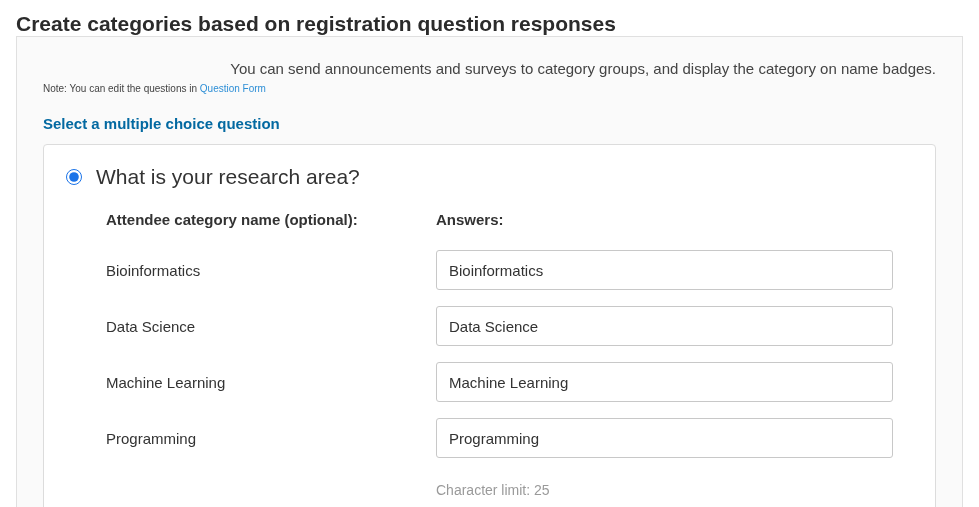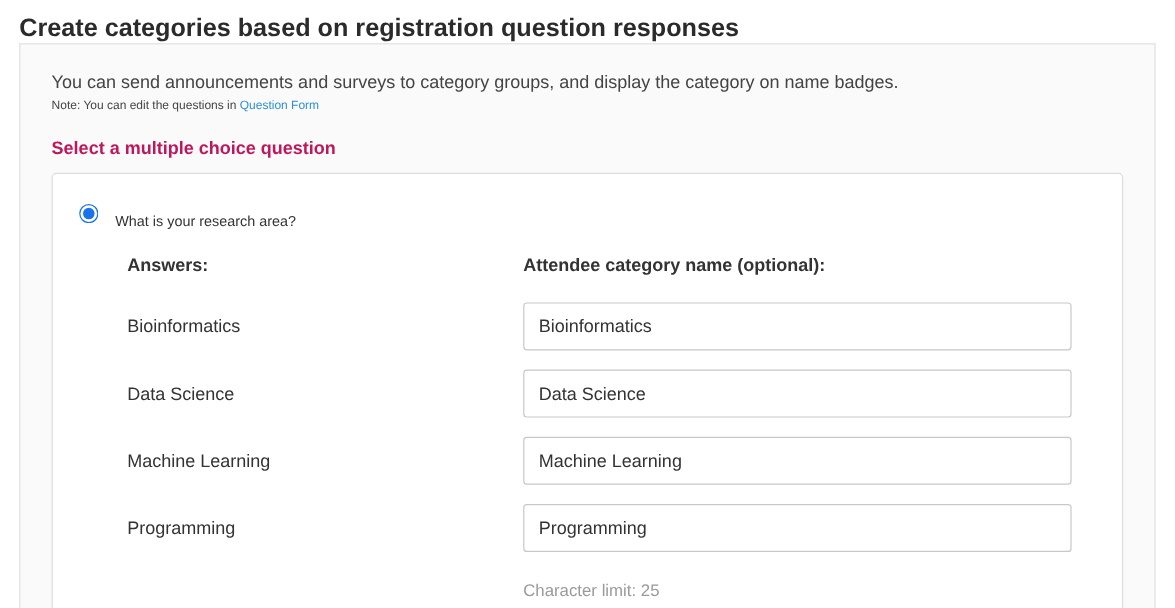--- a/index.html
+++ b/index.html
@@ -21,36 +21,37 @@
     }
     .panel {
       border: 1px solid #e0e0e0;
       background: #fafafa;
       padding: 20px 26px 22px 26px;
     }
     .intro-line {
       font-size: 15px;
       color: #444;
       line-height: 1.6;
+      text-align: right;
     }
     .intro-note {
       font-size: 10px;
       color: #444;
       line-height: 1.6;
       margin-bottom: 18px;
     }
     .link {
       color: #2e8fd6;
       text-decoration: none;
       cursor: pointer;
     }
     .section-label {
       font-size: 15px;
       font-weight: 700;
-      color: #be185d;
+      color: #0369a1;
       margin-bottom: 12px;
     }
     .question-card {
       background: #fff;
       border: 1px solid #dcdcdc;
       border-radius: 4px;
       padding: 20px 22px 18px 22px;
     }
     .question-header {
       display: flex;
@@ -58,23 +59,22 @@
       margin-bottom: 22px;
     }
     .radio {
       width: 16px;
       height: 16px;
       accent-color: #1a73e8;
       margin-right: 14px;
       cursor: pointer;
     }
     .question-text {
-      font-size: 12px;
+      font-size: 21px;
       color: #333;
-      margin-top: 12px;
     }
     .grid {
       display: grid;
       grid-template-columns: 320px 1fr;
       column-gap: 10px;
       row-gap: 16px;
       align-items: center;
       margin-left: 40px;
       margin-right: 20px;
     }
@@ -121,22 +121,22 @@
 
   <div class="section-label">Select a multiple choice question</div>
 
   <div class="question-card">
     <div class="question-header">
       <input type="radio" class="radio" checked="" style="">
       <span class="question-text">What is your research area?</span>
     </div>
 
     <div class="grid">
+      <div class="col-header">Attendee category name (optional):</div>
       <div class="col-header">Answers:</div>
-      <div class="col-header">Attendee category name (optional):</div>
 
       <div class="answer-cell">Bioinformatics</div>
       <div class="input-cell"><input type="text" value="Bioinformatics" style=""></div>
 
       <div class="answer-cell">Data Science</div>
       <div class="input-cell"><input type="text" value="Data Science" style=""></div>
 
       <div class="answer-cell">Machine Learning</div>
       <div class="input-cell"><input type="text" value="Machine Learning" style=""></div>
 

